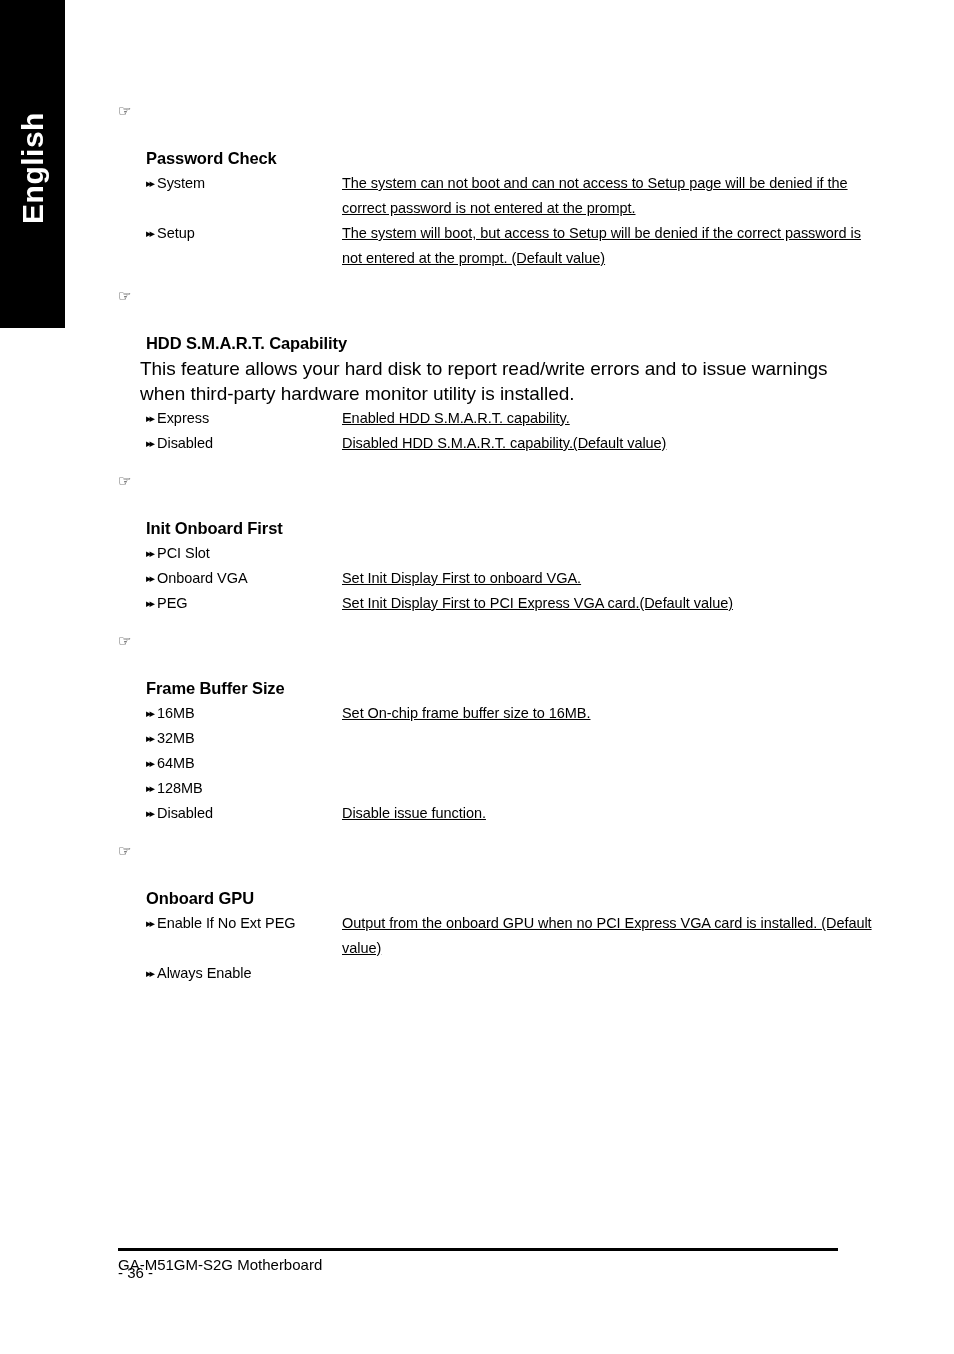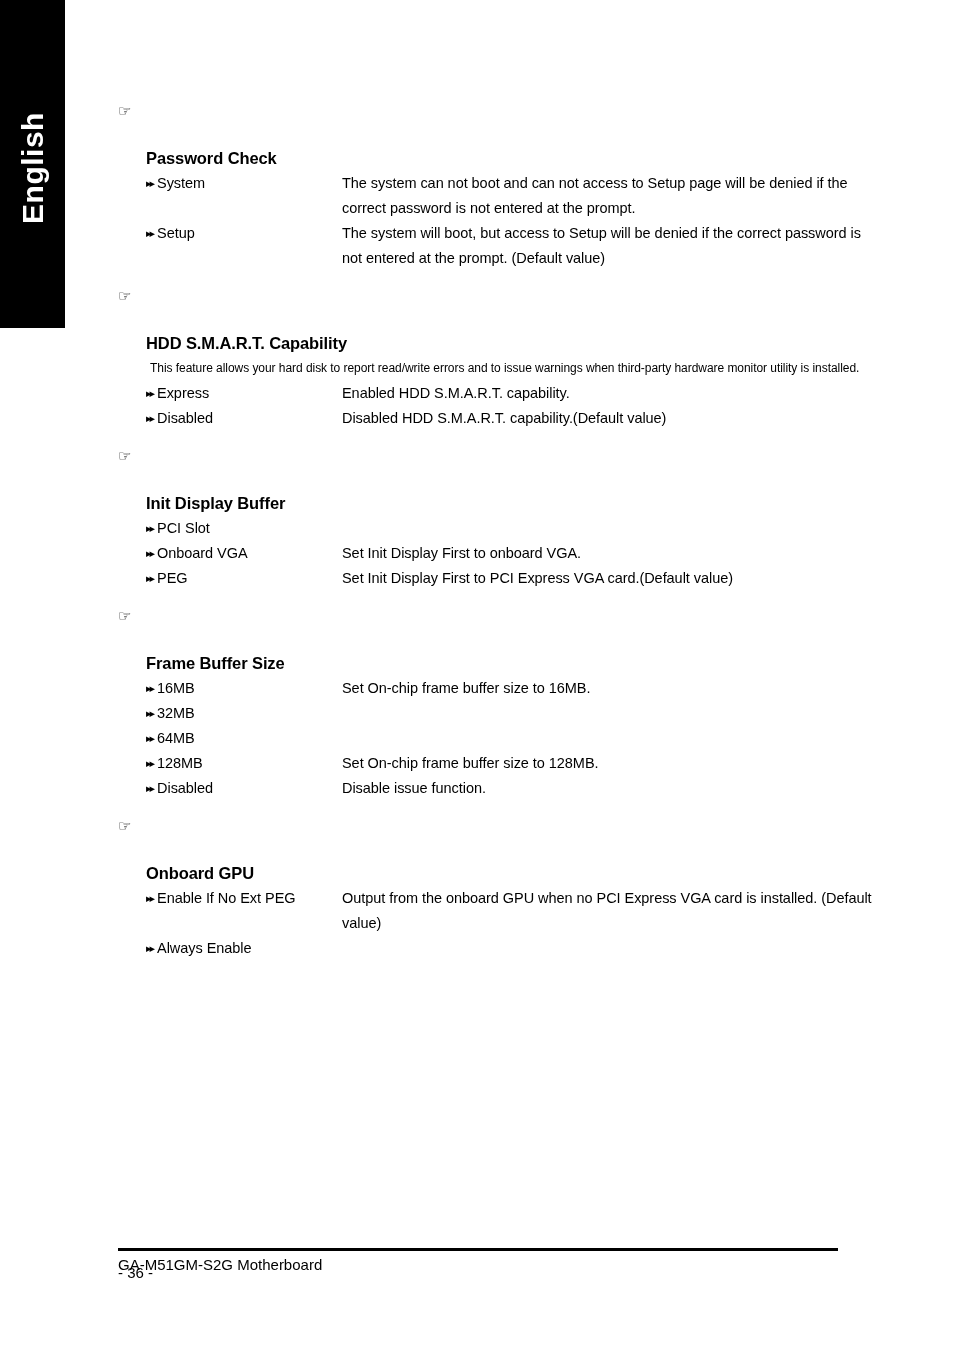--- a/index.html
+++ b/index.html
@@ -66,23 +66,23 @@
     line-height: 25px;
     font-weight: normal;
     text-align: left;
   }
   .sec-title {
     letter-spacing: -0.1px;
     margin-top: 48px;
   }
 
   .sec-desc {
-    margin-left: 32px;
+    margin-left: 22px;
     width: 726px;
-    font-size: 12px;
+    font-size: 19px;
     line-height: 25px;
     letter-spacing: -0.05px;
   }
 
   .opt-row {
     display: flex;
     align-items: flex-start;
     margin-left: 28px;
     font-size: 14.5px;
     line-height: 25px;
@@ -97,20 +97,21 @@
   .arrows {
     flex: 0 0 auto;
     font-size: 11px;
     line-height: 25px;
     margin-right: 4px;
     letter-spacing: -2px;
   }
   .opt-desc {
     flex: 1 1 auto;
     letter-spacing: -0.05px;
+    text-decoration: underline;
   }
 
   
   #footer {
     position: absolute;
     left: 118px;
     top: 1248px;
     width: 720px;
   }
   #footer-rule {
@@ -183,21 +184,21 @@
         <div class="opt-label">
           <span class="arrows">▸▸</span>
           <span>Disabled</span>
         </div>
         <div class="opt-desc">Disabled HDD S.M.A.R.T. capability.(Default value)</div>
       </div>
     </div>
     <div class="section">
       <div class="sec-head">
         <span class="hand-icon">☞</span>
-        <span class="sec-title">Init Display Buffer</span>
+        <span class="sec-title">Init Onboard First</span>
       </div>
       <div class="opt-row">
         <div class="opt-label">
           <span class="arrows">▸▸</span>
           <span>PCI Slot</span>
         </div>
       </div>
       <div class="opt-row">
         <div class="opt-label">
           <span class="arrows">▸▸</span>
@@ -235,21 +236,20 @@
         <div class="opt-label">
           <span class="arrows">▸▸</span>
           <span>64MB</span>
         </div>
       </div>
       <div class="opt-row">
         <div class="opt-label">
           <span class="arrows">▸▸</span>
           <span>128MB</span>
         </div>
-        <div class="opt-desc">Set On-chip frame buffer size to 128MB.</div>
       </div>
       <div class="opt-row">
         <div class="opt-label">
           <span class="arrows">▸▸</span>
           <span>Disabled</span>
         </div>
         <div class="opt-desc">Disable issue function.</div>
       </div>
     </div>
     <div class="section">

